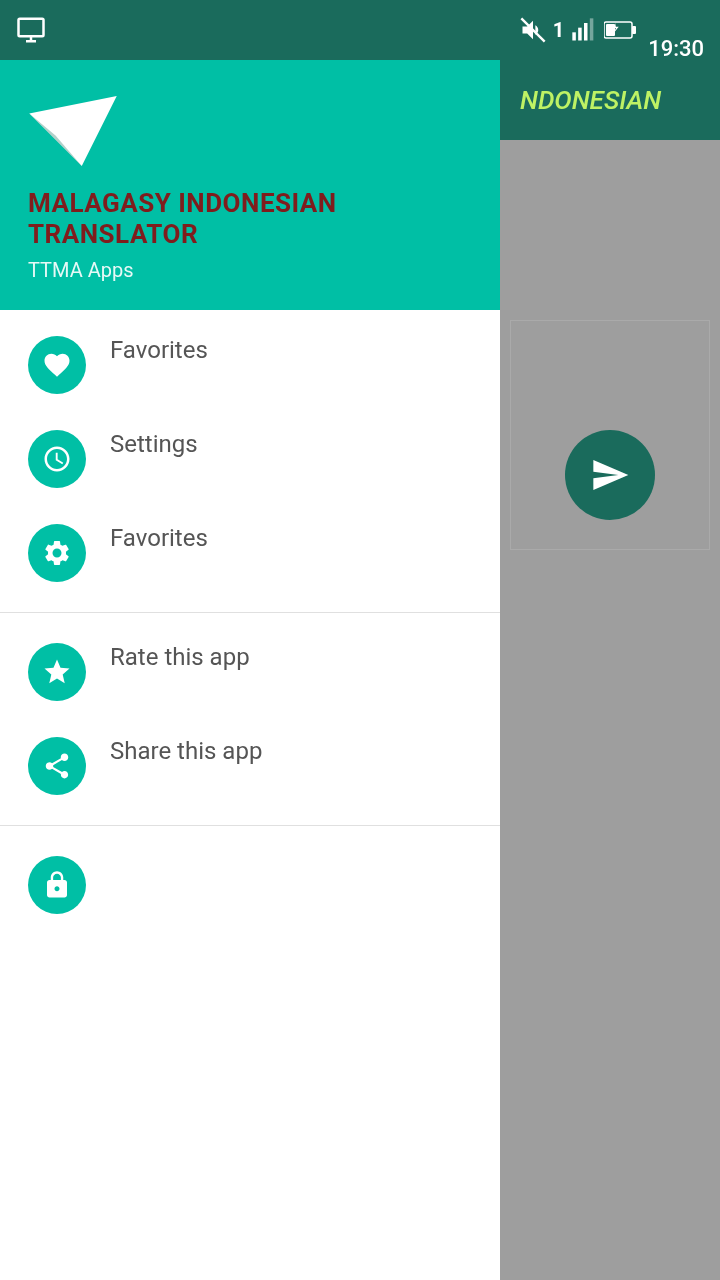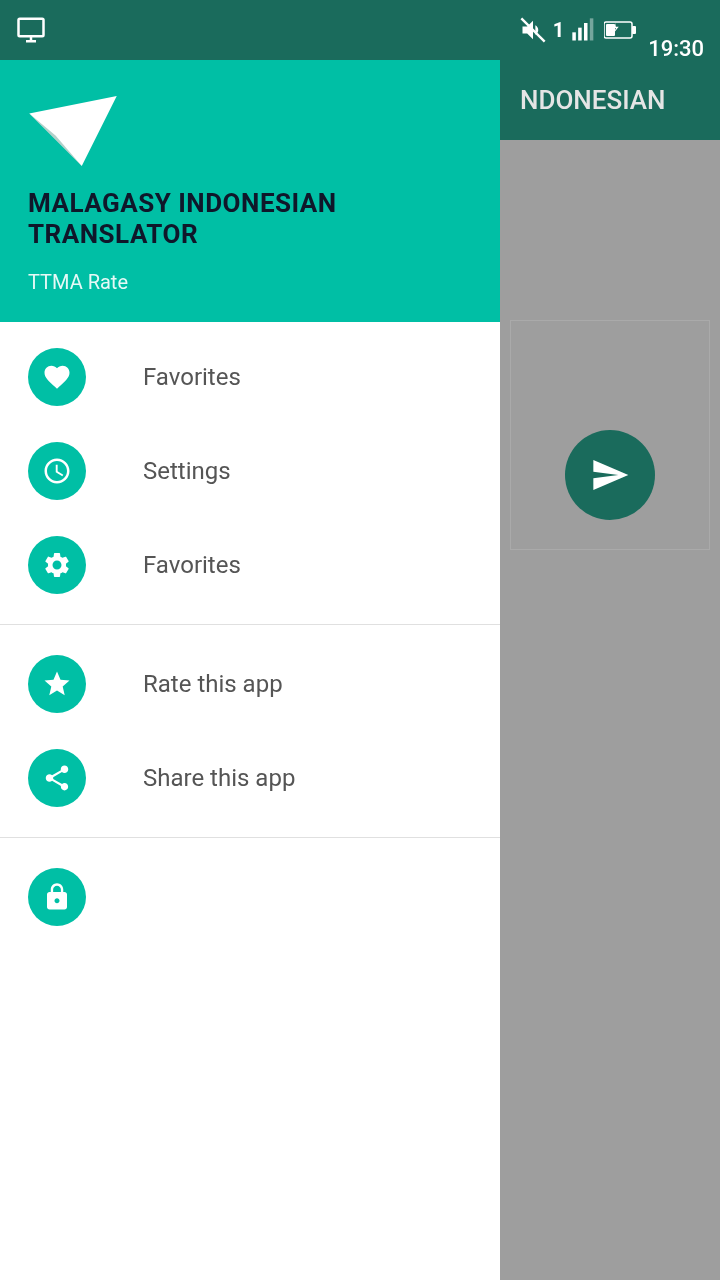--- a/index.html
+++ b/index.html
@@ -68,25 +68,25 @@
       justify-content: flex-end;
     }
     .drawer-logo {
       margin-bottom: 18px;
     }
     .drawer-logo svg {
       width: 90px;
       height: 70px;
     }
     .drawer-title {
-      color: #0f172a;
+      color: #7f1d1d;
       font-size: 26px;
       font-weight: 700;
       line-height: 1.2;
-      margin-bottom: 20px;
+      margin-bottom: 8px;
       letter-spacing: 0.5px;
     }
     .drawer-subtitle {
       color: rgba(255,255,255,0.9);
       font-size: 20px;
     }
 
     
     .drawer-menu {
       flex: 1;
@@ -97,25 +97,24 @@
       padding: 8px 0;
     }
     .menu-divider {
       height: 1px;
       background: #e0e0e0;
       margin: 4px 0;
     }
 
     .menu-item {
       display: flex;
-      align-items: center;
+      align-items: flex-start;
       padding: 18px 28px;
       cursor: pointer;
       transition: background 0.15s;
-      gap: 33px;
     }
 
     .menu-icon-circle {
       width: 58px;
       height: 58px;
       border-radius: 50%;
       background: #00BFA5;
       display: flex;
       align-items: center;
       justify-content: center;
@@ -142,23 +141,24 @@
       position: relative;
     }
     .right-panel-header {
       height: 80px;
       background: #1a6b5c;
       display: flex;
       align-items: center;
       padding-left: 20px;
     }
     .right-panel-header-text {
-      color: #e5e5e5;
+      color: #bef264;
       font-size: 26px;
       font-weight: 500;
+      font-style: italic;
     }
     .right-panel-content {
       background: #9e9e9e;
       height: 1140px;
       position: relative;
       display: flex;
       align-items: center;
       justify-content: center;
     }
     .right-panel-btn {
@@ -233,21 +233,21 @@
 
     <div class="drawer-header">
       <div class="drawer-logo">
         
         <svg viewBox="0 0 100 80" xmlns="http://www.w3.org/2000/svg">
           <polygon points="0,20 100,0 60,80" fill="white"></polygon>
           <polygon points="0,20 60,80 30,45" fill="rgba(0,100,80,0.3)"></polygon>
         </svg>
       </div>
       <div class="drawer-title">MALAGASY INDONESIAN TRANSLATOR</div>
-      <div class="drawer-subtitle">TTMA Rate</div>
+      <div class="drawer-subtitle">TTMA Apps</div>
     </div>
 
     <div class="drawer-menu">
 
       <div class="menu-section">
 
         <div class="menu-item">
           <div class="menu-icon-circle">
 
             <svg viewBox="0 0 24 24">

